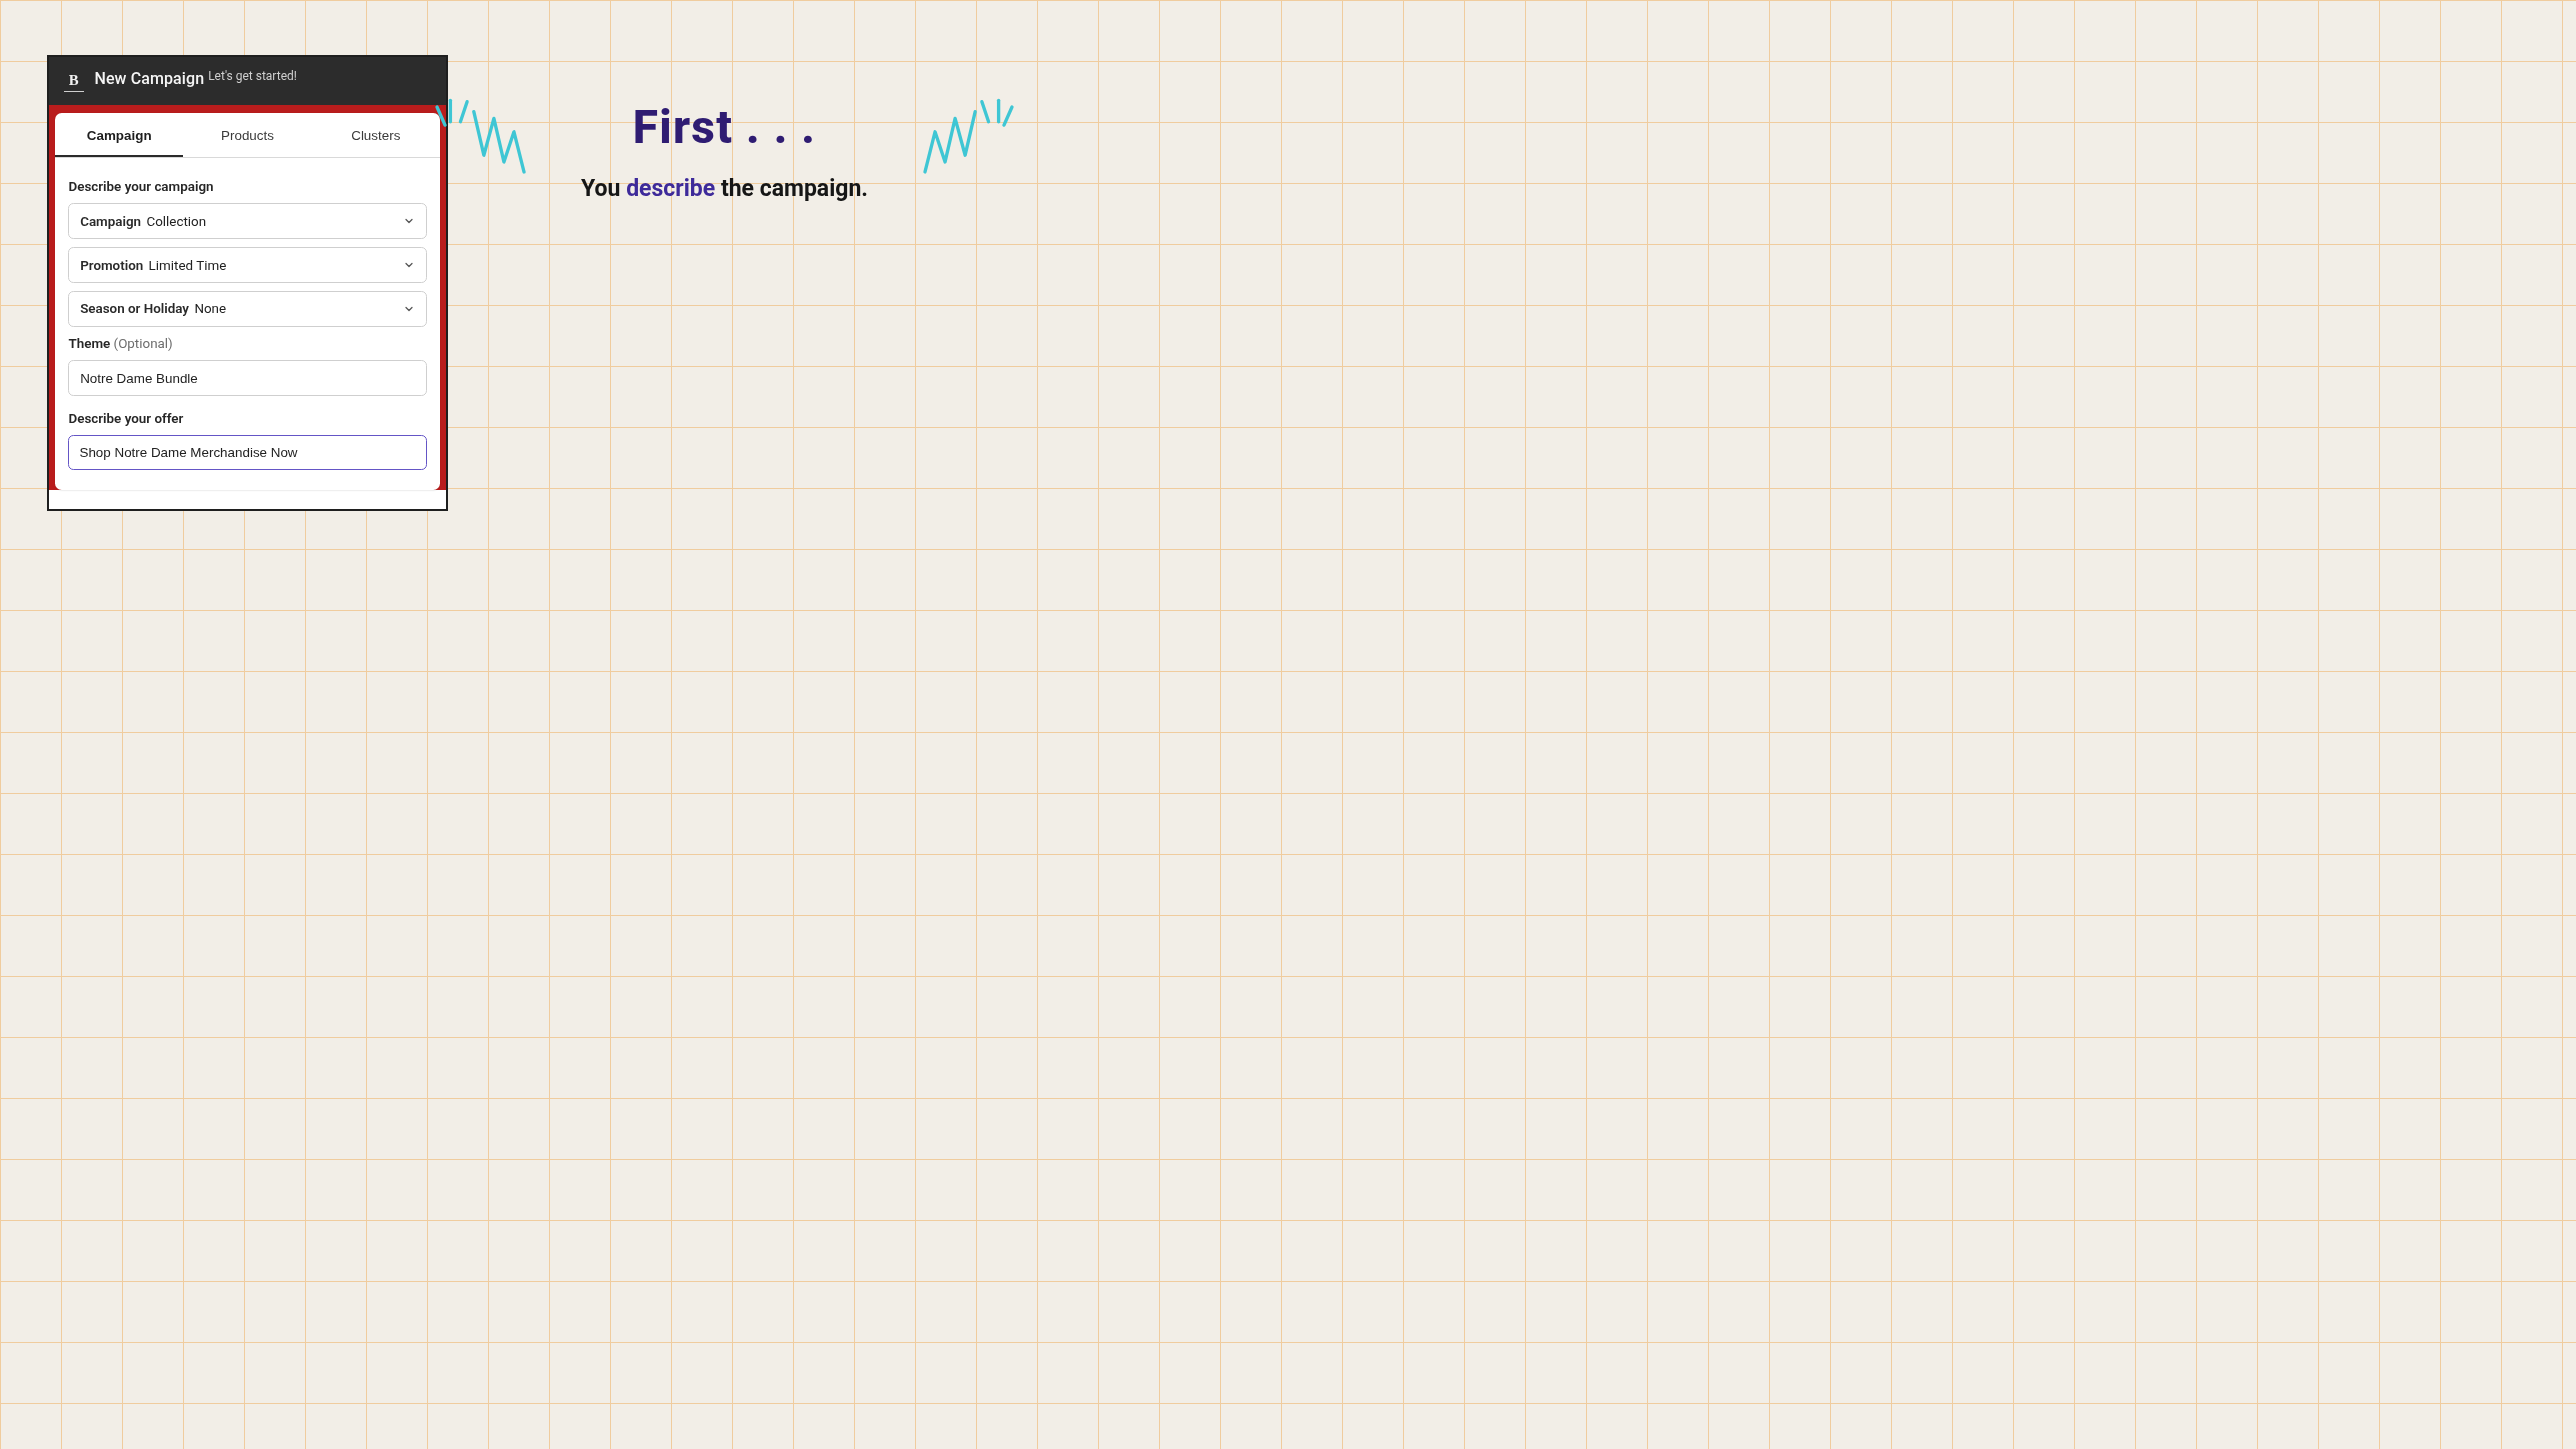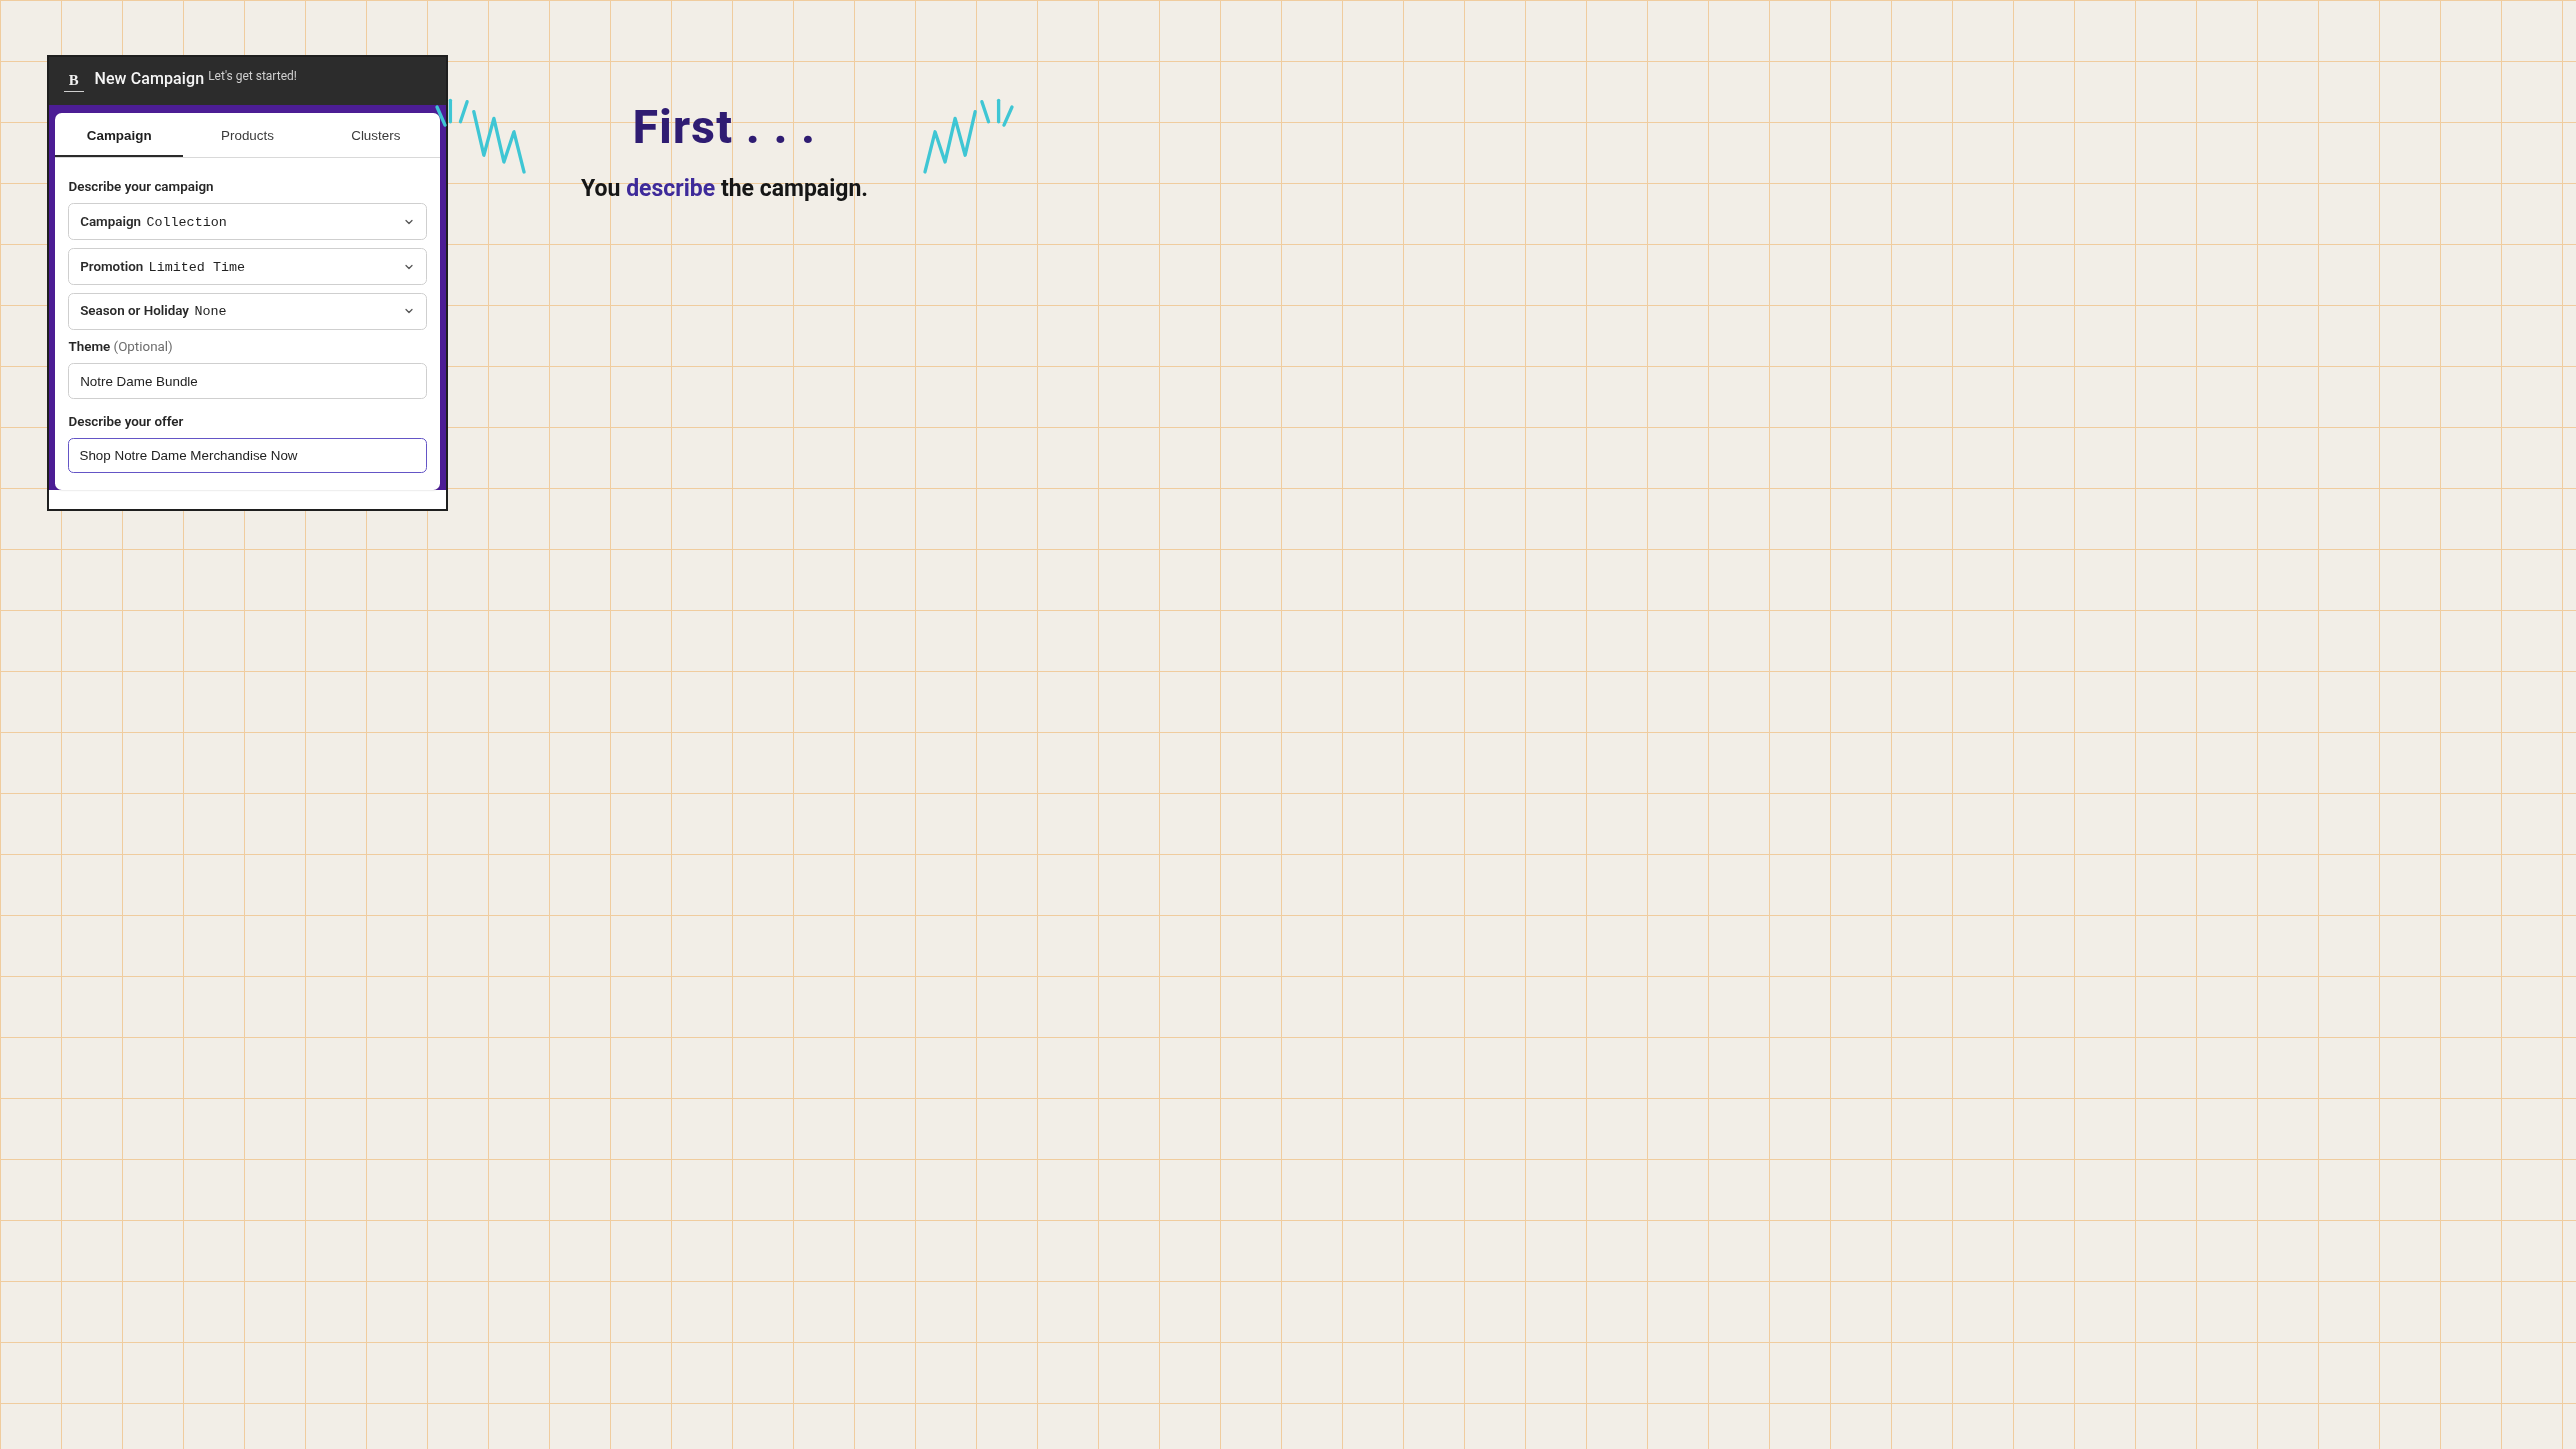--- a/index.html
+++ b/index.html
@@ -58,21 +58,21 @@
     font-family: Georgia, "Times New Roman", serif;
     font-weight: 700;
     font-size: 14.8px;
     color: #f0f0f0;
   }
   .header-titles { display: flex; flex-direction: row; gap: 4px; }
   .header-title { font-size: 16px; font-weight: 500; color: #f5f5f5; letter-spacing: 0.1px; }
   .header-subtitle { font-size: 12px; color: #cfcfcf; }
 
   .app-body {
-    background: #4c1d95;
+    background: #b91c1c;
     padding: 8px 3.4px 0 3.4px;
     height: calc(100% - 67px);
   }
   .card {
     background: #fff;
     border-radius: 6.7px;
     margin: 0 2.7px;
     height: 100%;
     box-shadow: 0 0.7px 1.3px rgba(0,0,0,.08);
     overflow: hidden;
@@ -120,21 +120,21 @@
     justify-content: space-between;
     border: 0.7px solid #cfcfcf;
     border-radius: 5.4px;
     padding: 9.4px 10.7px;
     margin-bottom: 8px;
     background: #fff;
     cursor: pointer;
   }
   .select-left { display: flex; align-items: baseline; gap: 5.4px; }
   .select-label { font-size: 13.4px; font-weight: 600; color: #2a2a2a; }
-  .select-value { font-size: 13.4px; color: #222; font-family: Liberation Mono, monospace; }
+  .select-value { font-size: 13.4px; color: #222; }
   .chevron {
     width: 12px; height: 12px;
     display: inline-block;
   }
   .chevron svg { width: 100%; height: 100%; }
 
   .text-input {
     width: 100%;
     border: 0.7px solid #cfcfcf;
     border-radius: 5.4px;

